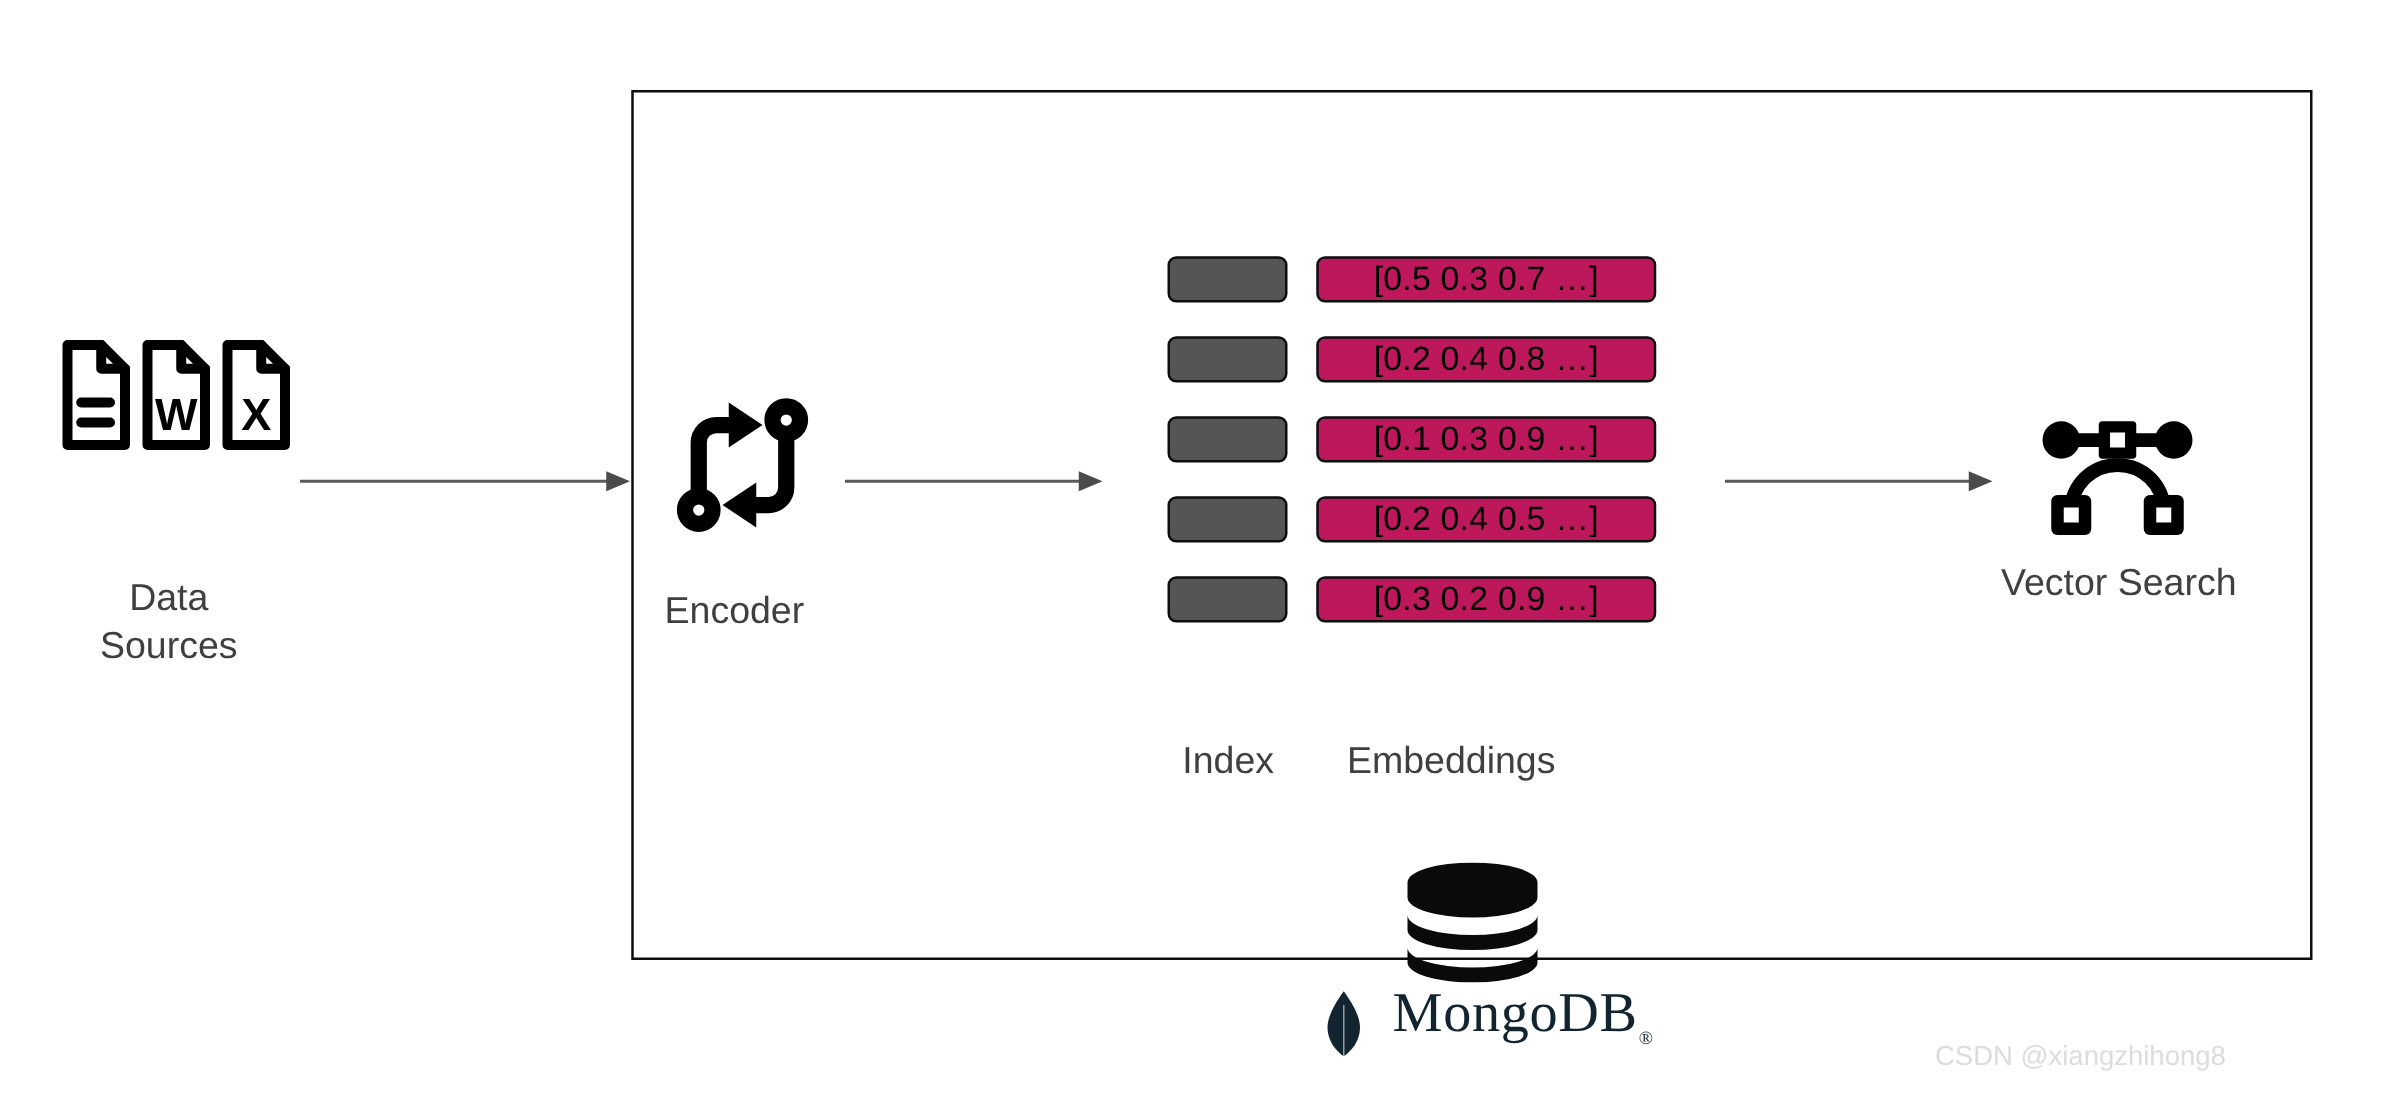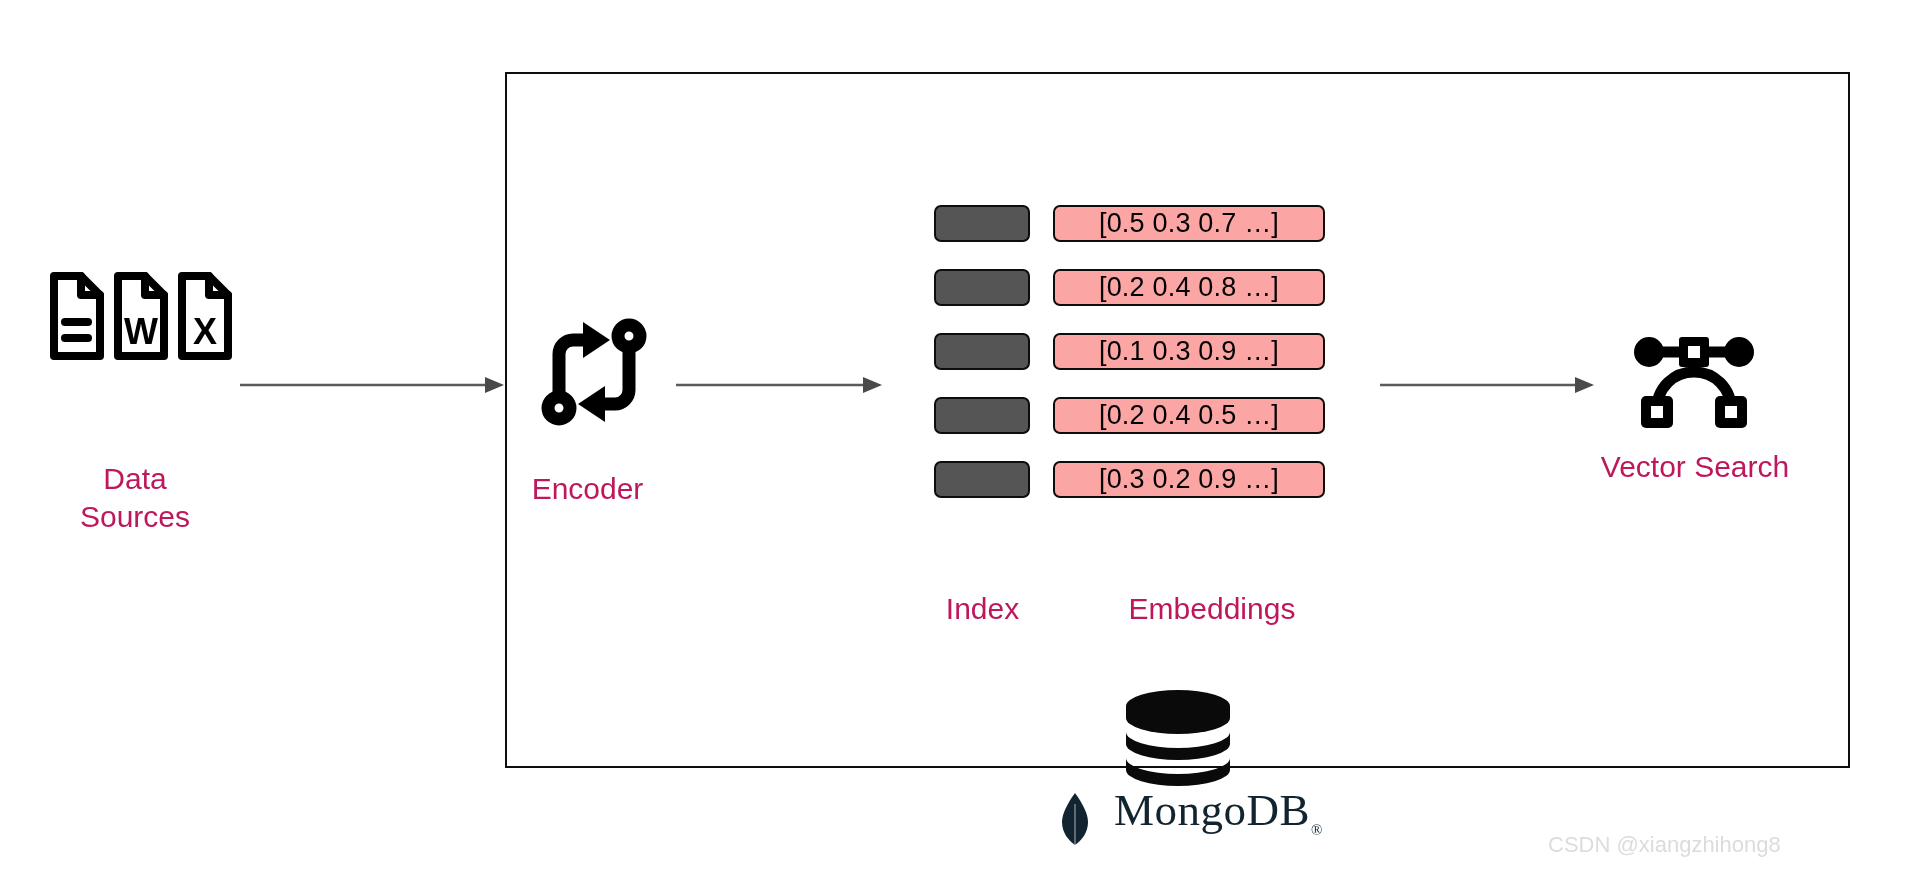--- a/index.html
+++ b/index.html
@@ -31,21 +31,21 @@
     border: 2px solid #0d0d0d;
     background: transparent;
     box-sizing: border-box;
   }
 
   
   .label {
     text-align: center;
     font-size: 30px;
     line-height: 38px;
-    color: #be185d;
+    color: #404040;
     white-space: pre-line;
     font-family: "Liberation Sans", sans-serif;
   }
 
   
   #data-sources-icons {
     left: 48px;
     top: 272px;
     width: 180px;
     height: 90px;
@@ -108,40 +108,40 @@
     background: #555555;
     border: 2px solid #0d0d0d;
     border-radius: 7px;
     box-sizing: border-box;
     flex: 0 0 auto;
   }
   .embed-chip {
     margin-left: 23px;
     width: 272px;
     height: 37px;
-    background: #fca5a5;
+    background: #be185d;
     border: 2px solid #0d0d0d;
     border-radius: 7px;
     box-sizing: border-box;
     display: flex;
     align-items: center;
     justify-content: center;
     font-size: 27px;
     letter-spacing: 0.2px;
     color: #000000;
     flex: 0 0 auto;
     font-family: "Liberation Sans", sans-serif;
   }
   #index-label {
     left: 900px;
     top: 590px;
     width: 165px;
   }
   #embeddings-label {
-    left: 1047px;
+    left: 996px;
     top: 590px;
     width: 330px;
   }
 
   
   #db-cylinder {
     left: 1122px;
     top: 690px;
     width: 112px;
     height: 96px;

